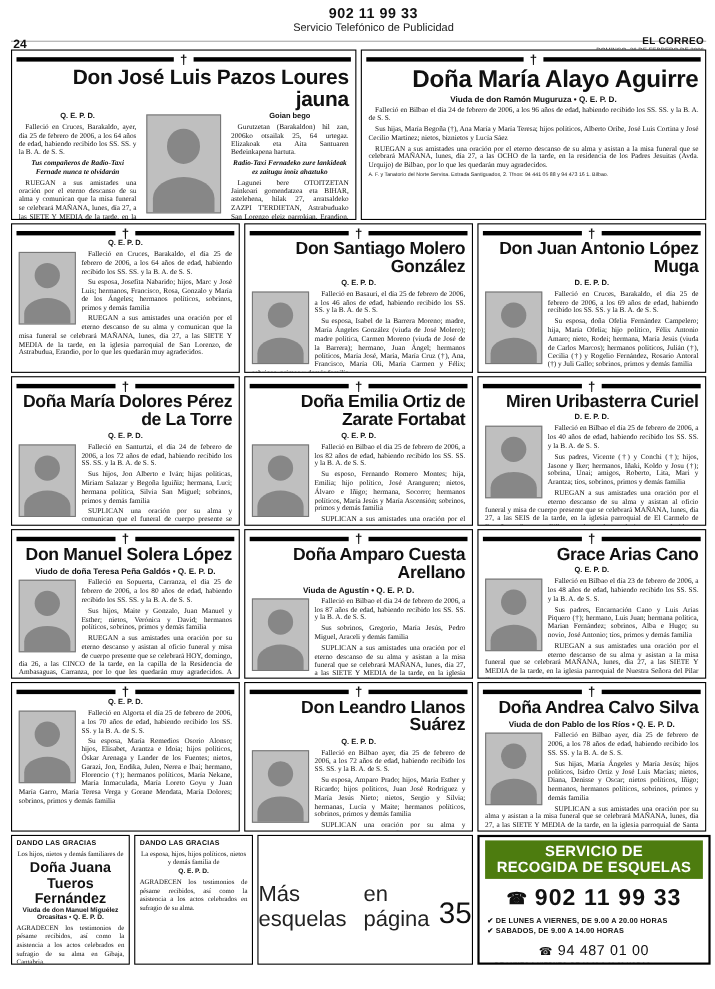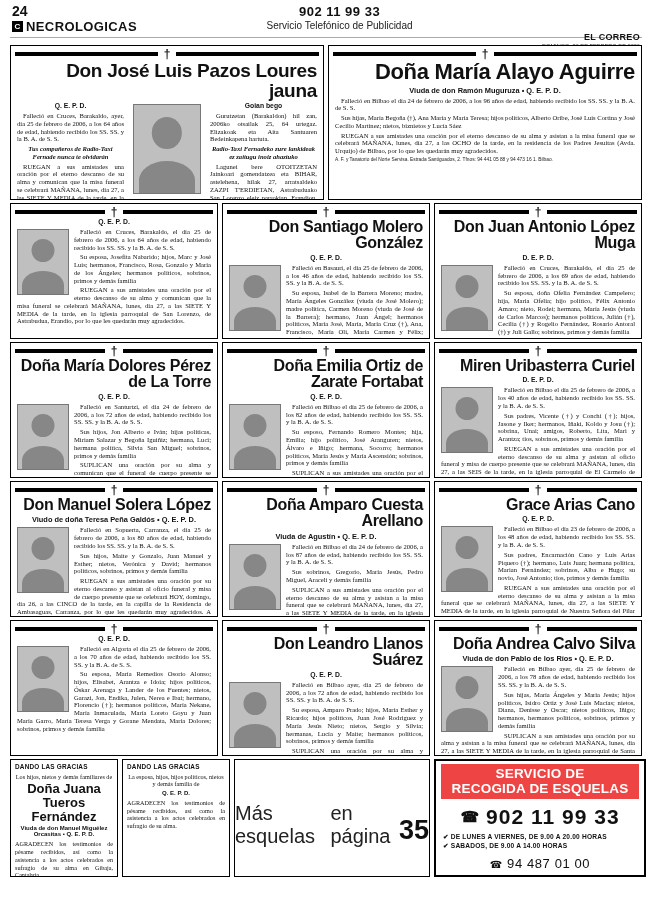--- a/index.html
+++ b/index.html
@@ -3,21 +3,21 @@
 <meta charset="utf-8">
 <style>
   html,body{margin:0;padding:0;}
   body{width:650px;height:899px;background:#fff;color:#111;overflow:hidden;
        font-family:"Liberation Sans",sans-serif;}
   .page{padding:3px 8px 0 10px;}
 
   
   .topbar{display:flex;justify-content:space-between;align-items:flex-start;
           padding:1px 2px 3px 2px;border-bottom:1px solid #aaa;height:30px;}
-  .pagenum{font-weight:bold;font-size:14px;line-height:1.1;}
+  .pagenum{font-weight:bold;font-size:11px;line-height:1.1;margin-top:31px;}
   .brandline{display:flex;align-items:center;gap:3px;}
   .logo-sq{display:inline-block;width:11px;height:11px;background:#000;color:#fff;
            font-size:8px;font-weight:bold;text-align:center;line-height:11px;}
   .section-title{font-weight:bold;font-size:13px;letter-spacing:.4px;}
   .center-head{text-align:center;}
   .center-head .bigphone{font-weight:bold;font-size:13px;letter-spacing:.5px;}
   .center-head .svc{font-size:10px;color:#222;margin-top:1px;}
   .right-head{text-align:right;}
   .paper{font-weight:800;font-size:9px;letter-spacing:.3px;margin-top:28px;}
   .pdate{font-size:5.6px;color:#333;margin-top:1px;}
@@ -71,24 +71,24 @@
                    margin:3px 0 2px 0;line-height:1.2;}
   .thanks .t-name{text-align:center;font-weight:bold;font-size:13px;line-height:1.05;
                   margin:2px 0;}
   .thanks .t-sub{text-align:center;font-weight:bold;font-size:6px;margin:2px 0 3px 0;}
   .thanks .t-body{font-family:"Liberation Serif",serif;font-size:6.2px;line-height:1.25;
                   text-align:justify;}
   .more-box{border:1px solid #000;box-sizing:border-box;flex:0 0 196px !important;
             display:flex;flex-direction:row;align-items:center;justify-content:flex-start;
             padding-top:14px;gap:2px;}
   .more-line{font-size:20px;color:#222;line-height:1.15;}
-  .more-num{font-size:27px;font-weight:bold;margin-top:10px;}
+  .more-num{font-size:27px;font-weight:normal;margin-top:10px;}
   .service{border:2px solid #000;box-sizing:border-box;flex:0 0 212px !important;
            padding:3px 5px;text-align:center;overflow:hidden;}
-  .svc-banner{background:#ef4444;color:#fff;font-weight:800;font-size:13.5px;line-height:1.12;
+  .svc-banner{background:#4d7c0f;color:#fff;font-weight:800;font-size:13.5px;line-height:1.12;
               padding:2px 0 3px 0;letter-spacing:.2px;}
   .svc-phone1{display:flex;align-items:center;justify-content:center;gap:7px;
               font-weight:800;font-size:21px;margin:6px 0 4px 0;letter-spacing:1px;}
   .svc-phone1 .ico{font-size:15px;letter-spacing:0;}
   .chk{font-size:6.6px;font-weight:bold;text-align:left;margin:1px 0 0 2px;letter-spacing:.2px;}
   .chk.small{font-size:5.8px;}
   .svc-phone2{font-weight:400;font-size:13px;margin:6px 0 3px 0;letter-spacing:.6px;}
   .svc-phone2 .ico{font-size:10px;}
 </style>
 </head>

